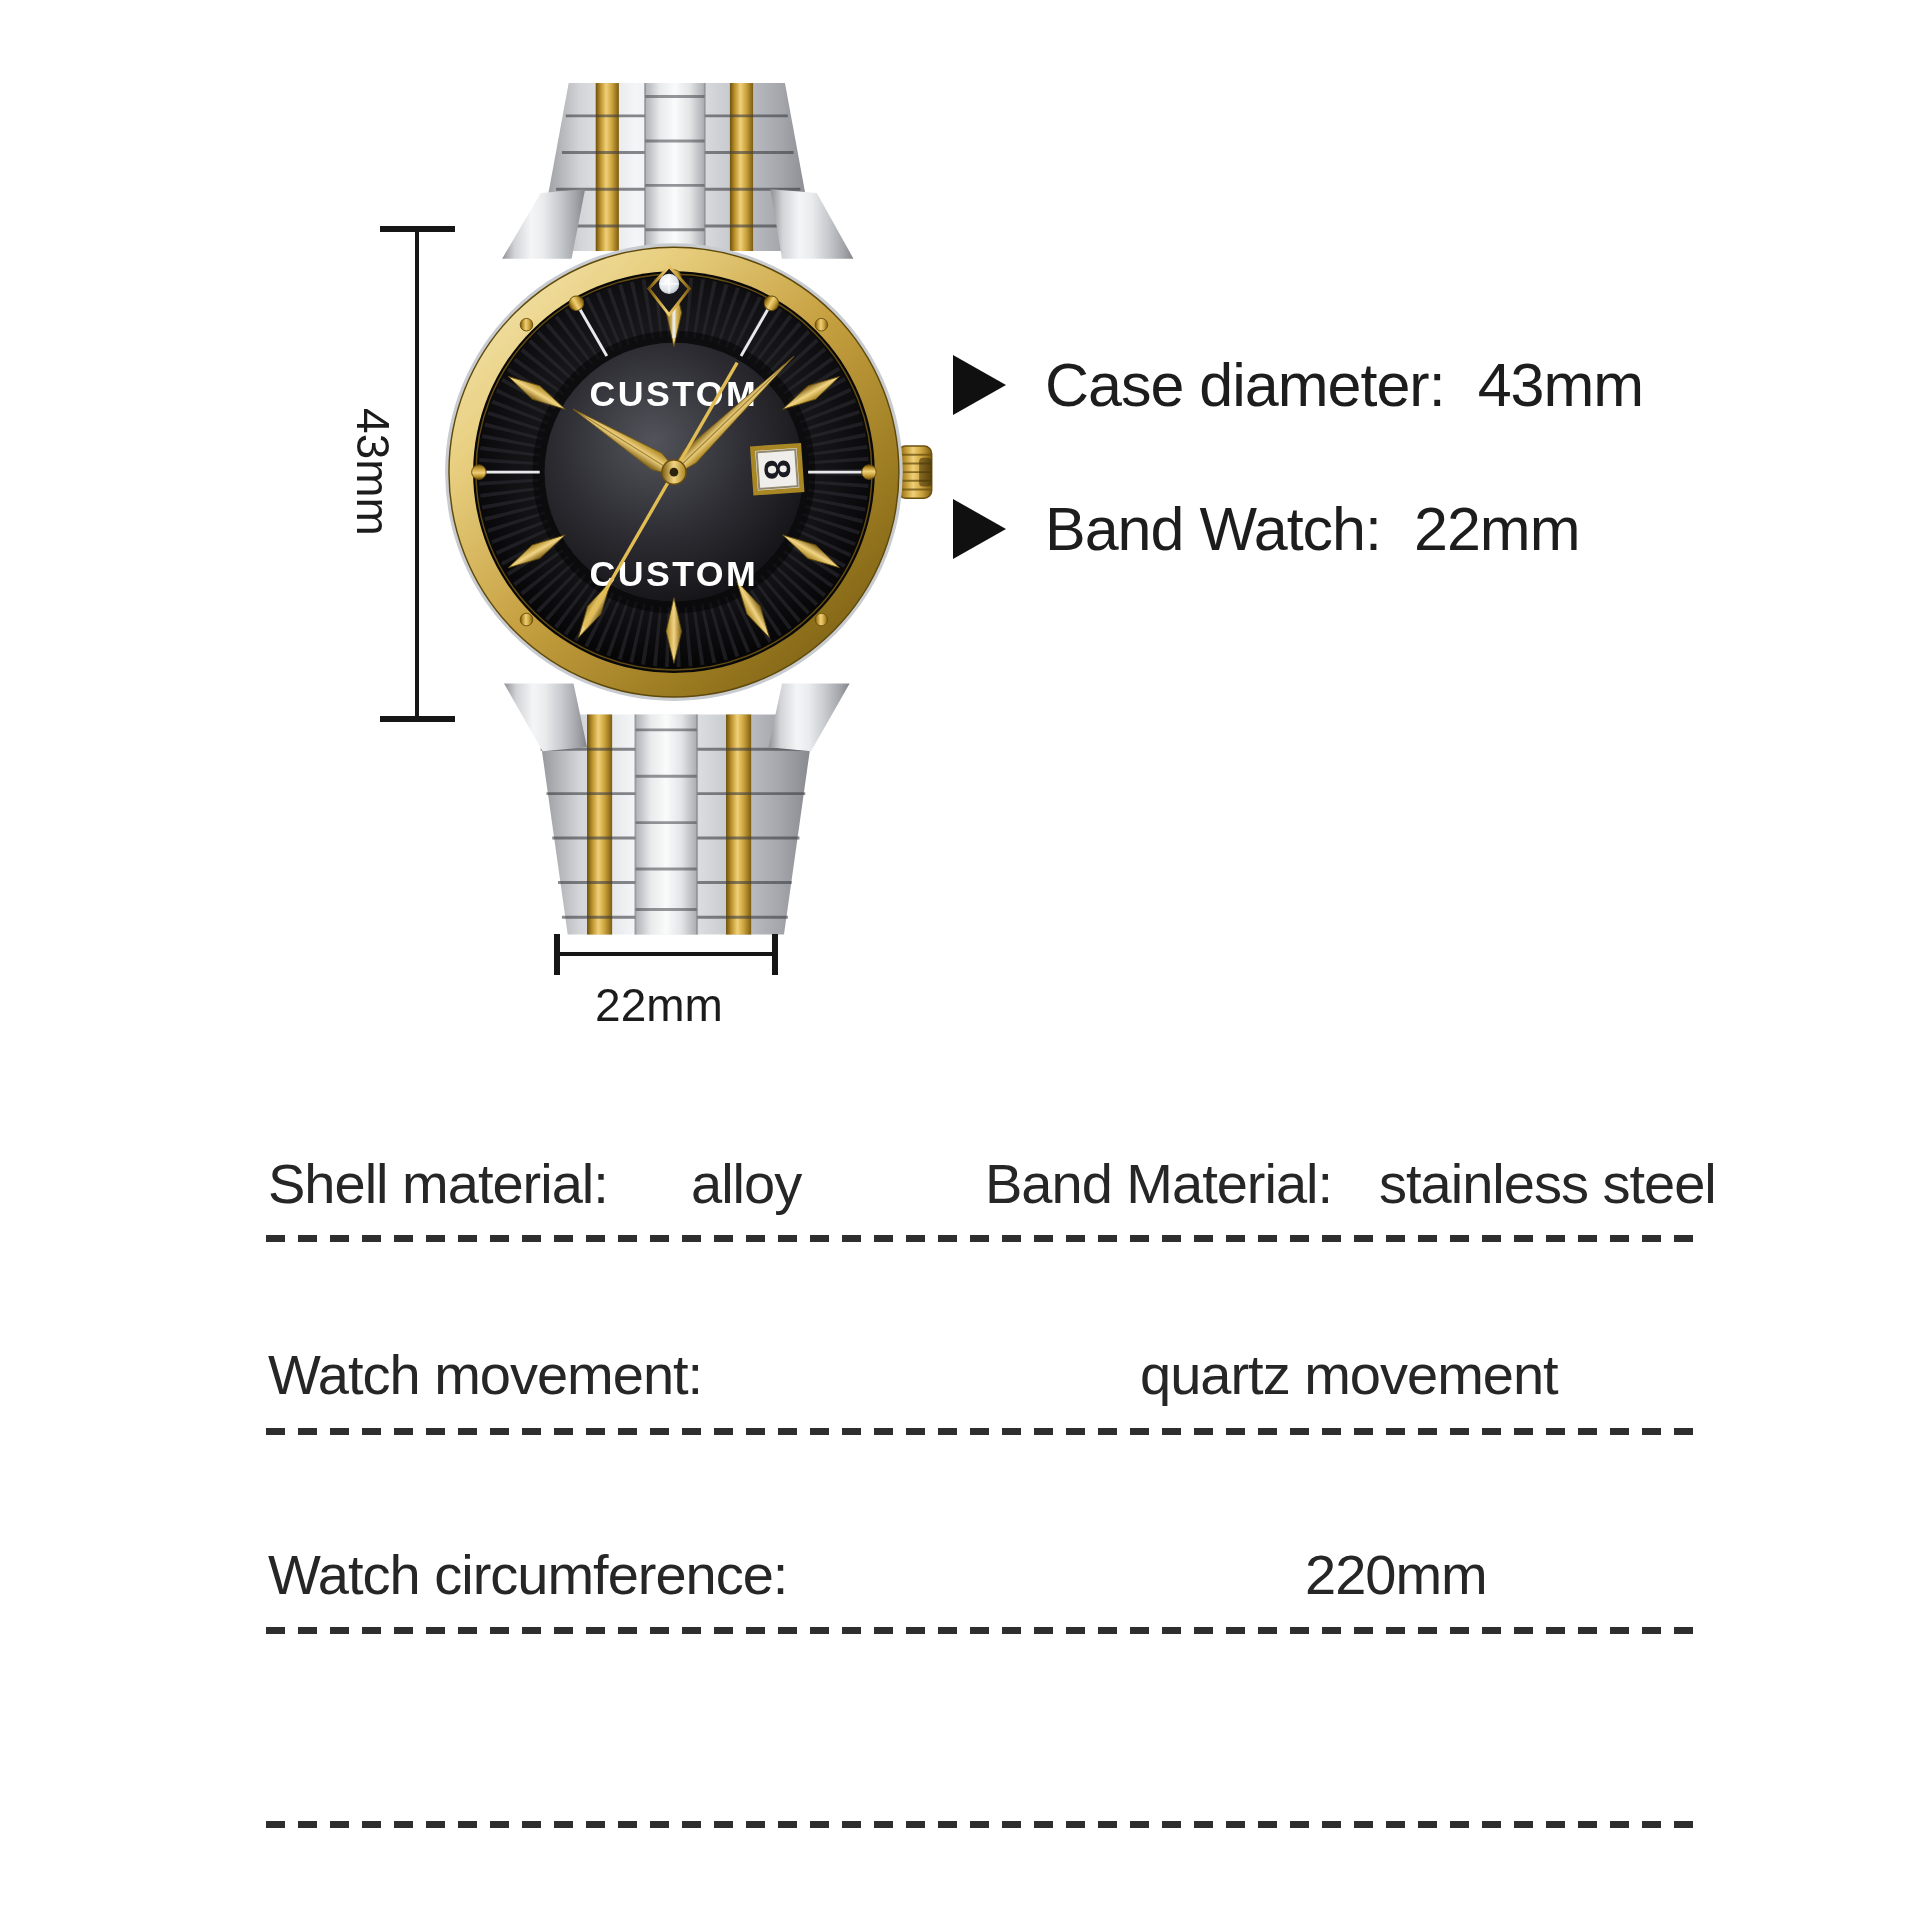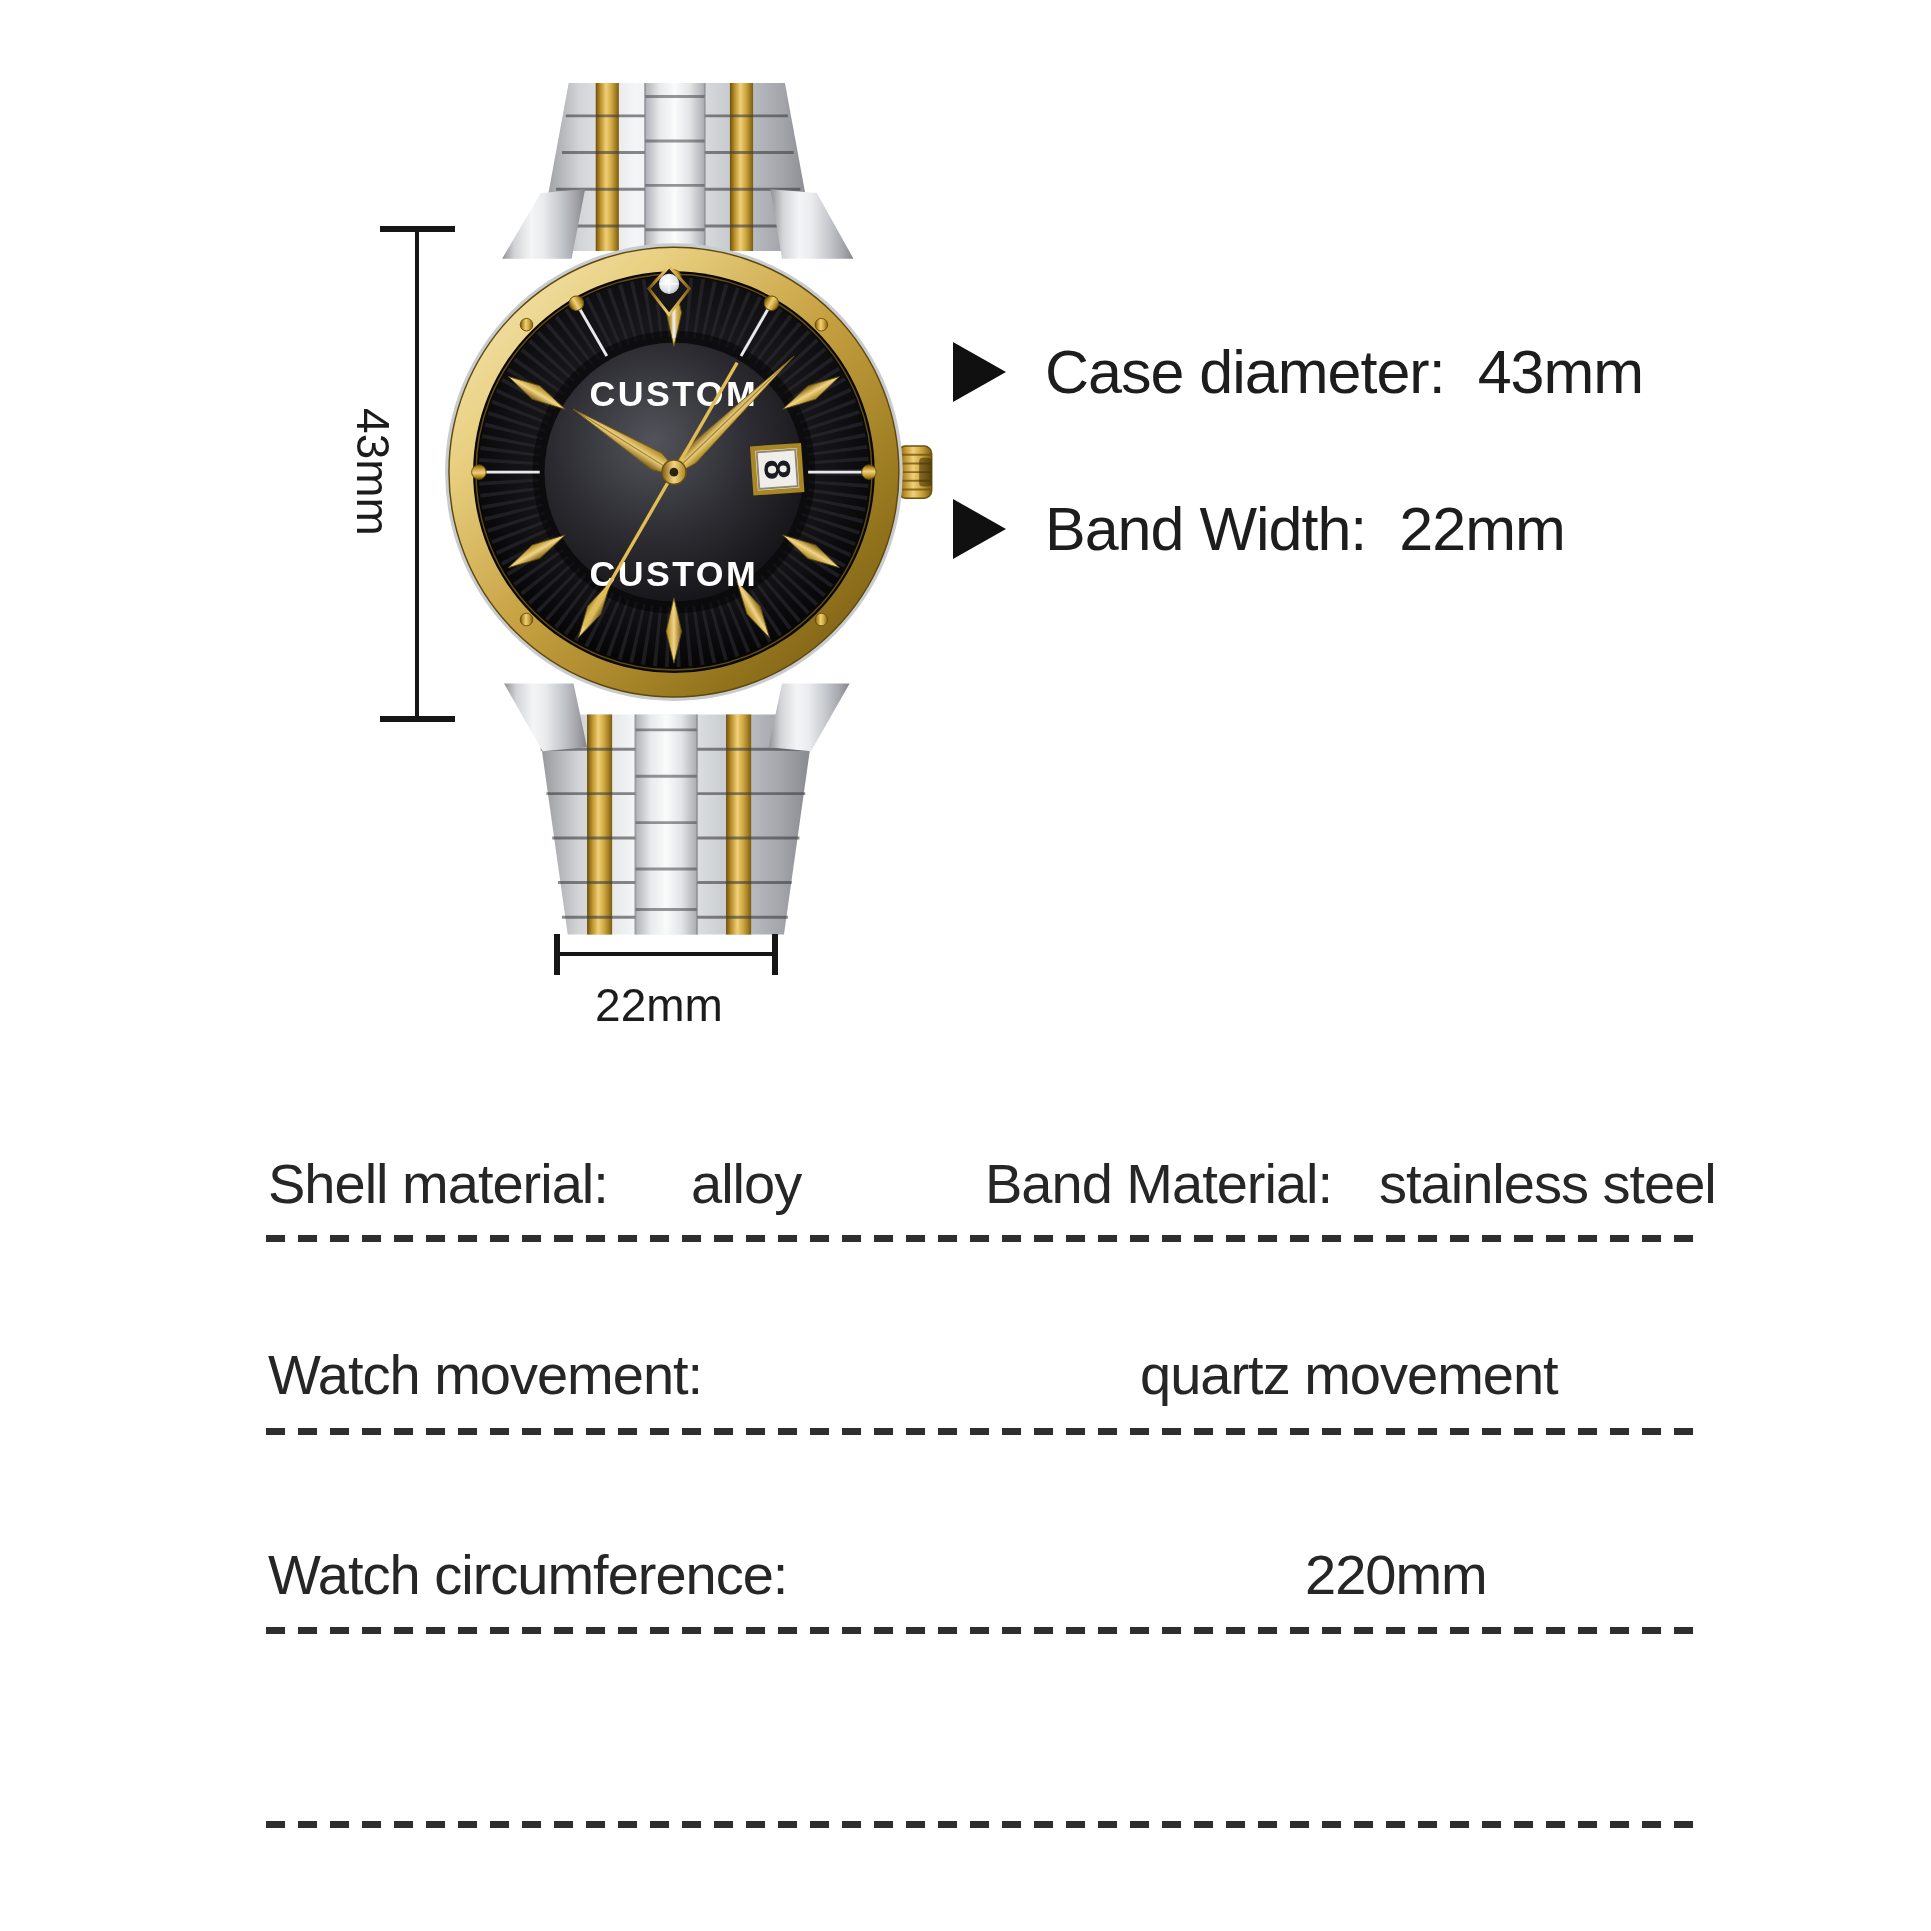--- a/index.html
+++ b/index.html
@@ -229,28 +229,28 @@
     <div class="dim-label rot90" style="left:373px;top:472px;">43mm</div>
   </div>
 
   <div>
     <div class="dimline" style="left:557px;top:952px;width:220px;height:3.9px;"></div>
     <div class="dimline" style="left:554px;top:934px;width:5.8px;height:41px;"></div>
     <div class="dimline" style="left:772px;top:934px;width:5.8px;height:41px;"></div>
     <div class="dim-label ctr" style="left:659px;top:1005px;">22mm</div>
   </div>
 
-  <div class="bullet" style="top:337px">
+  <div class="bullet" style="top:350px">
     <span class="tri"></span>
     <span class="b-label">Case diameter:</span>
     <span class="b-value">43mm</span>
   </div>
   <div class="bullet" style="top:494px">
     <span class="tri"></span>
-    <span class="b-label">Band Width:</span>
+    <span class="b-label">Band Watch:</span>
     <span class="b-value">22mm</span>
   </div>
 
   <div class="spec-row" style="top:1151px">
     <span class="s-cell" style="left:268px">Shell material:</span>
     <span class="s-cell" style="left:691px">alloy</span>
     <span class="s-cell" style="left:1379px">stainless steel</span>
     <span class="s-cell" style="left:985px">Band Material:</span>
   </div>
   <div class="dash" style="top:1235px"></div>

